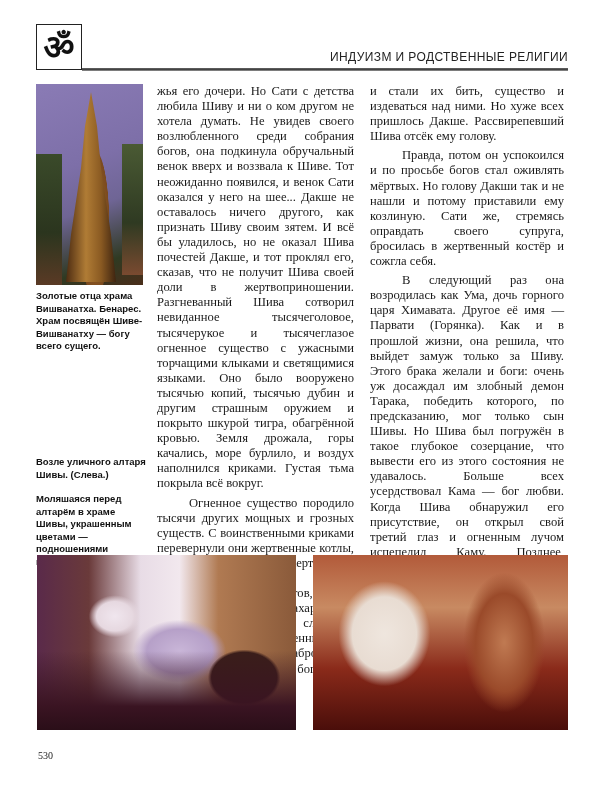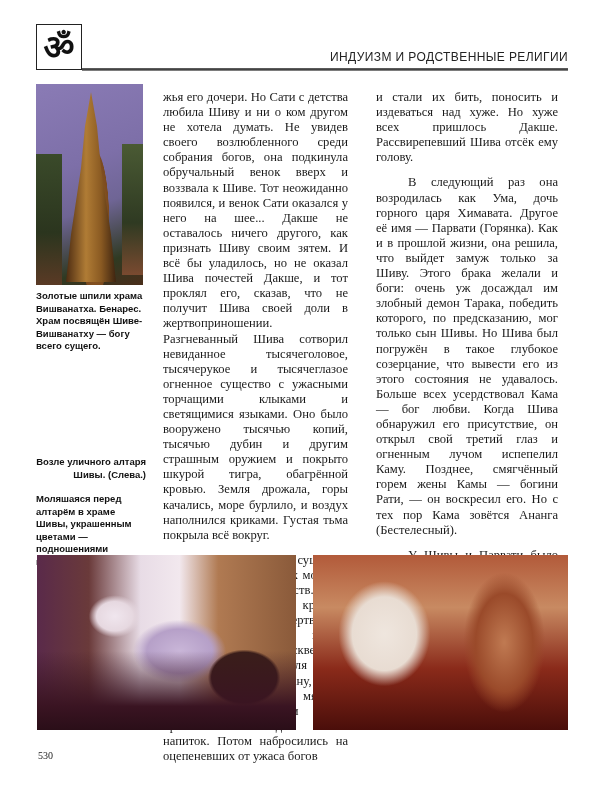--- a/index.html
+++ b/index.html
@@ -12,21 +12,21 @@
   .temple { left:36px; top:84px; width:107px; height:201px;
     background:
       radial-gradient(ellipse 22% 60% at 55% 70%, #a06a2a 0, #7b4a1e 60%, transparent 62%),
       linear-gradient(to bottom, transparent 0, transparent 18%, transparent 100%),
       linear-gradient(160deg,#8a7bb5 0,#7d6fa8 40%,#6f6595 60%,#2f3a22 85%,#4a2d1a 100%); }
   .temple .spire { position:absolute; left:30px; top:8px; width:50px; height:190px; background:linear-gradient(to right,#4d2c12,#b07c35 40%,#8a5a22 70%,#3e2410); clip-path:polygon(50% 0,62% 18%,70% 40%,90% 75%,100% 100%,0 100%,10% 75%,30% 40%,38% 18%); }
   .temple .trees { position:absolute; left:0; top:70px; width:26px; height:131px; background:linear-gradient(#3a4a2a,#2b351e 60%,#5a3a25); }
   .temple .trees.r { left:86px; width:21px; top:60px; background:linear-gradient(#4a5a34,#2f3a22 60%,#7a4a30); }
   .caption { position:absolute; left:36px; width:110px; font-family:"Liberation Sans", sans-serif; font-weight:bold; font-size:9.5px; line-height:12.5px; color:#111; }
   .col { position:absolute; top:80px; font-size:12.6px; line-height:15.1px; text-align:justify; hyphens:manual; }
-  .col p { margin:10px; }
+  .col p { margin:4px; }
   .col p.ind { text-indent:32px; }
   .col p.sp { margin-top:4px; }
   .col-mid { left:153px; width:205px; }
   .col-right { left:366px; width:202px; }
   .ph-left { left:37px; top:555px; width:259px; height:175px;
     background:
       radial-gradient(ellipse 14% 16% at 80% 70%, #3a1e1a 0, #3a1e1a 90%, transparent 100%),
       radial-gradient(ellipse 18% 18% at 55% 55%, #c9b6d8 0, #b6a0c8 70%, transparent 100%),
       radial-gradient(ellipse 10% 12% at 30% 35%, #f0e6ee 0, #e6d8e0 70%, transparent 100%),
       linear-gradient(to right,#5a2a4a 0,#6a3a3a 20%,#e8dce6 40%,#f2e8ee 55%,#b07a52 70%,#8a5a3a 100%); }
@@ -46,31 +46,32 @@
 </div>
 <div class="header-title">ИНДУИЗМ И РОДСТВЕННЫЕ РЕЛИГИИ</div>
 <div class="header-rule"></div>
 
 <div class="photo temple">
   <div class="trees"></div>
   <div class="spire"></div>
   <div class="trees r"></div>
 </div>
 
-<div class="caption" style="top:290px;">Золотые шпили храма Вишванатха. Бенарес. Храм посвящён Шиве-Вишванатху — богу всего сущего.</div>
-<div class="caption" style="top:456px;text-align:right;">Возле уличного алтаря Шивы. (Слева.)</div>
+<div class="caption" style="top:290px;">Золотые отца храма Вишванатха. Бенарес. Храм посвящён Шиве-Вишванатху — богу всего сущего.</div>
+<div class="caption" style="top:456px;">Возле уличного алтаря Шивы. (Слева.)</div>
 <div class="caption" style="top:493px;">Моляшаяся перед алтарём в храме Шивы, украшенным цветами — подношениями верующих.</div>
 
 <div class="col col-mid">
   <p>жья его дочери. Но Сати с детства любила Шиву и ни о ком другом не хотела думать. Не увидев своего возлюбленного среди собрания богов, она подкинула обручальный венок вверх и воззвала к Шиве. Тот неожиданно появился, и венок Сати оказался у него на шее... Дакше не оставалось ничего другого, как признать Шиву своим зятем. И всё бы уладилось, но не оказал Шива почестей Дакше, и тот проклял его, сказав, что не получит Шива своей доли в жертвоприношении. Разгневанный Шива сотворил невиданное тысячеголовое, тысячерукое и тысячеглазое огненное существо с ужасными торчащими клыками и светящимися языками. Оно было вооружено тысячью копий, тысячью дубин и другим страшным оружием и покрыто шкурой тигра, обагрённой кровью. Земля дрожала, горы качались, море бурлило, и воздух наполнился криками. Густая тьма покрыла всё вокруг.</p>
   <p class="ind sp">Огненное существо породило тысячи других мощных и грозных существ. С воинственными криками перевернули они жертвенные котлы, разбросали вокруг жертвенную посуду, осквернили еду, приготовленную для богов, жадно проглотили сметану, сахар, мёд, жареные зёрна, мясо и сласти и выпили весь приготовленный для богов напиток. Потом набросились на оцепеневших от ужаса богов</p>
 </div>
 
 <div class="col col-right">
-  <p>и стали их бить, поносить и издеваться над хуже. Но хуже всех пришлось Дакше. Рассвирепевший Шива отсёк ему голову.</p>
+  <p>и стали их бить, существо и издеваться над ними. Но хуже всех пришлось Дакше. Рассвирепевший Шива отсёк ему голову.</p>
+  <p class="ind">Правда, потом он успокоился и по просьбе богов стал оживлять мёртвых. Но голову Дакши так и не нашли и потому приставили ему козлиную. Сати же, стремясь оправдать своего супруга, бросилась в жертвенный костёр и сожгла себя.</p>
   <p class="ind">В следующий раз она возродилась как Ума, дочь горного царя Химавата. Другое её имя — Парвати (Горянка). Как и в прошлой жизни, она решила, что выйдет замуж только за Шиву. Этого брака желали и боги: очень уж досаждал им злобный демон Тарака, победить которого, по предсказанию, мог только сын Шивы. Но Шива был погружён в такое глубокое созерцание, что вывести его из этого состояния не удавалось. Больше всех усердствовал Кама — бог любви. Когда Шива обнаружил его присутствие, он открыл свой третий глаз и огненным лучом испепелил Каму. Позднее, смягчённый горем жены Камы — богини Рати, — он воскресил его. Но с тех пор Кама зовётся Ананга (Бестелесный).</p>
   <p class="ind">У Шивы и Парвати было два сына — Ганеша и Сканда. Шиву часто изображают в кругу его божественной семьи как любящего супруга и нежного отца.</p>
 </div>
 
 <div class="photo ph-left"></div>
 <div class="photo ph-right"></div>
 
 <div class="page-num">530</div>
 
 </body></html>

